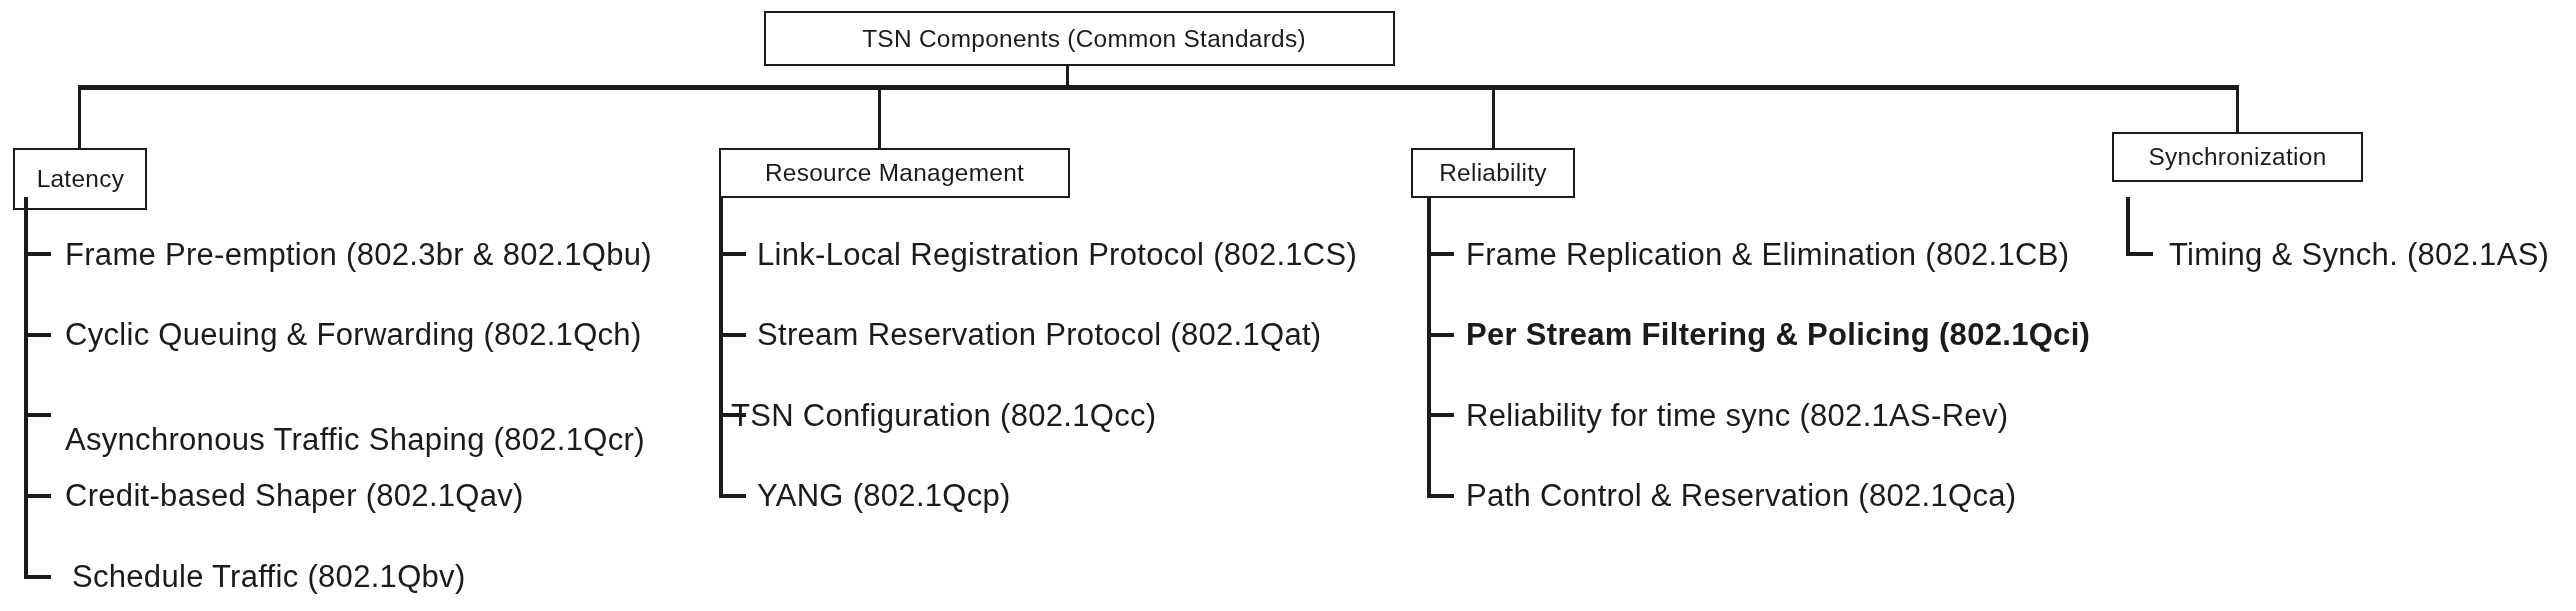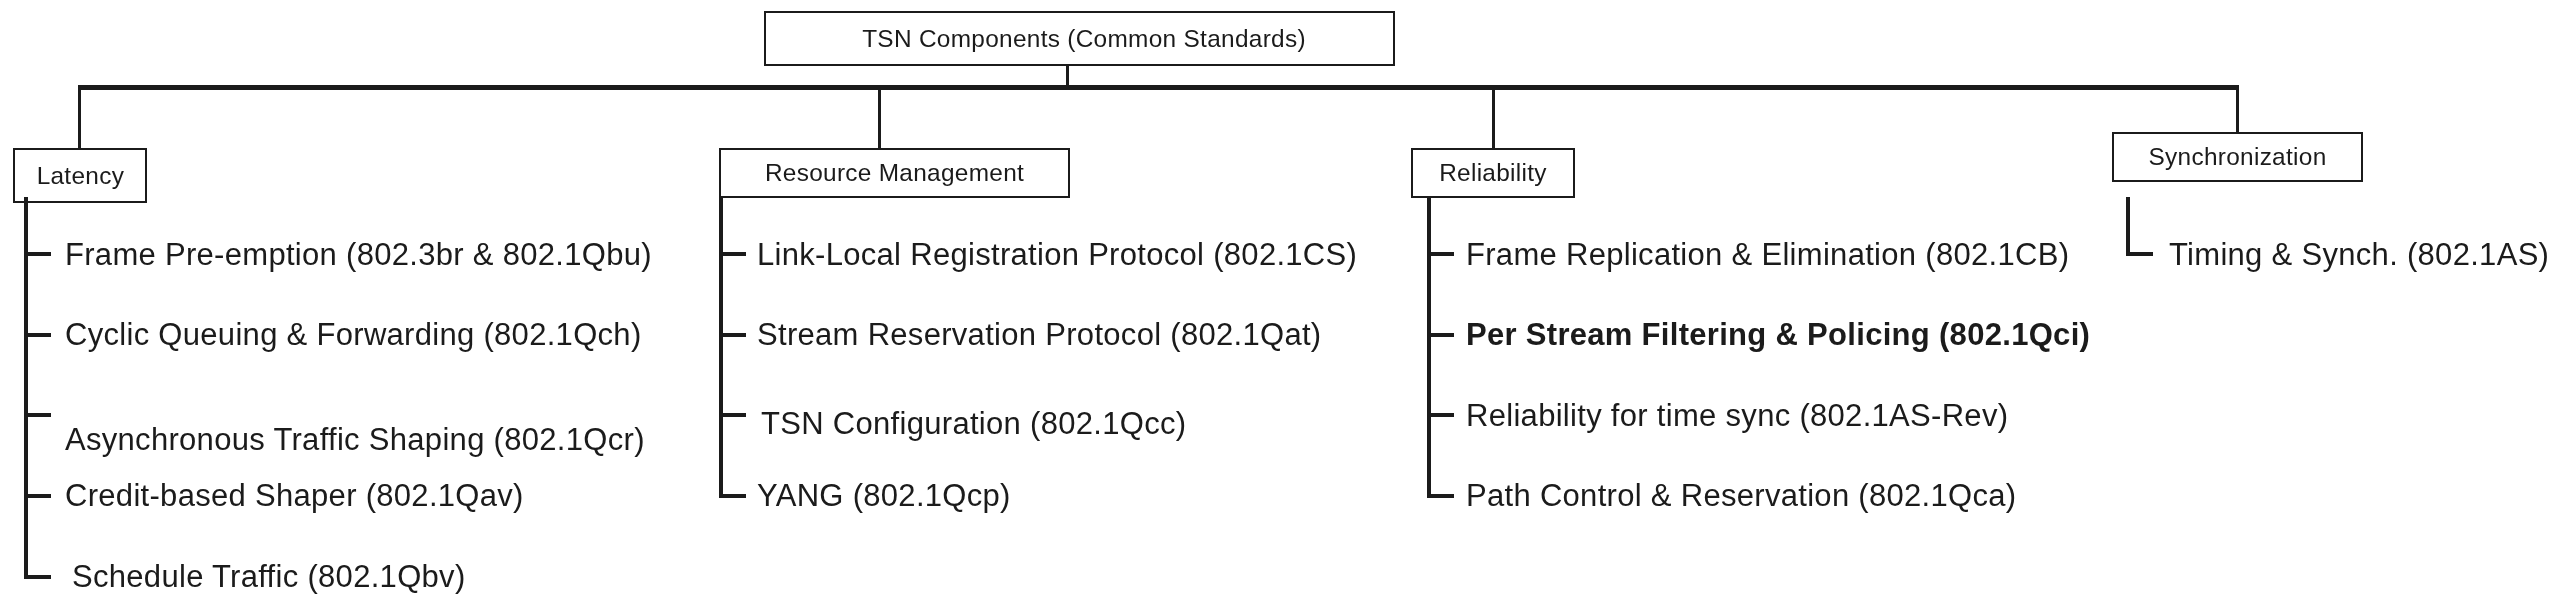--- a/index.html
+++ b/index.html
@@ -46,21 +46,21 @@
   <div class="line" style="left:1066px; top:65px; width:3.2px; height:23px;"></div>
 
   <div class="line" style="left:78px; top:85px; width:2161px; height:4.7px;"></div>
 
   <div class="line" style="left:78px;  top:87px; width:3.2px; height:61px;"></div>
   <div class="line" style="left:878px; top:87px; width:3.2px; height:61px;"></div>
   <div class="line" style="left:1492px; top:87px; width:3.2px; height:61px;"></div>
   <div class="line" style="left:2236px; top:87px; width:3.2px; height:61px;"></div>
 
   <div class="branch">
-    <div class="node" style="left:13.4px; top:148px; width:134px; height:55px;">Latency</div>
+    <div class="node" style="left:13.4px; top:148px; width:134px; height:62px;">Latency</div>
   <div class="line" style="left: 24.4px; top: 197px; width: 3.9px; height: 382px;"></div>
       <div class="line" style="left: 24.4px; top: 252px; width: 27px; height: 3.9px;"></div>
       <div class="item-label" style="left: 65px; top: 238px;">Frame Pre-emption (802.3br &amp; 802.1Qbu)</div>
       <div class="line" style="left: 24.4px; top: 333px; width: 27px; height: 3.9px;"></div>
       <div class="item-label" style="left: 65px; top: 318px;">Cyclic Queuing &amp; Forwarding (802.1Qch)</div>
       <div class="line" style="left: 24.4px; top: 413px; width: 27px; height: 3.9px;"></div>
       <div class="item-label" style="left: 65px; top: 399px; margin-top: 24px;">Asynchronous Traffic Shaping (802.1Qcr)</div>
       <div class="line" style="left: 24.4px; top: 494px; width: 27px; height: 3.9px;"></div>
       <div class="item-label" style="left: 65px; top: 479px;">Credit-based Shaper (802.1Qav)</div>
       <div class="line" style="left: 24.4px; top: 575px; width: 27px; height: 3.9px;"></div>
@@ -68,21 +68,21 @@
     </div>
 
   <div class="branch">
     <div class="node" style="left:704px; top:148px; width:351px; height:50px;margin-left:15px;">Resource Management</div>
   <div class="line" style="left: 719px; top: 197px; width: 3.9px; height: 301px;"></div>
       <div class="line" style="left: 719px; top: 252px; width: 27px; height: 3.9px;"></div>
       <div class="item-label" style="left: 757px; top: 238px;">Link-Local Registration Protocol (802.1CS)</div>
       <div class="line" style="left: 719px; top: 333px; width: 27px; height: 3.9px;"></div>
       <div class="item-label" style="left: 757px; top: 318px;">Stream Reservation Protocol (802.1Qat)</div>
       <div class="line" style="left: 719px; top: 413px; width: 27px; height: 3.9px;"></div>
-      <div class="item-label" style="left: 761px; top: 399px; margin-top: 8px;">TSN Configuration (802.1Qcc)</div>
+      <div class="item-label" style="left: 731px; top: 399px;">TSN Configuration (802.1Qcc)</div>
       <div class="line" style="left: 719px; top: 494px; width: 27px; height: 3.9px;"></div>
       <div class="item-label" style="left: 757px; top: 479px;">YANG (802.1Qcp)</div>
     </div>
 
   <div class="branch">
     <div class="node" style="left:1411px; top:148px; width:164px; height:50px;">Reliability</div>
   <div class="line" style="left: 1427px; top: 197px; width: 3.9px; height: 301px;"></div>
       <div class="line" style="left: 1427px; top: 252px; width: 27px; height: 3.9px;"></div>
       <div class="item-label" style="left: 1466px; top: 238px;">Frame Replication &amp; Elimination (802.1CB)</div>
       <div class="line" style="left: 1427px; top: 333px; width: 27px; height: 3.9px;"></div>

